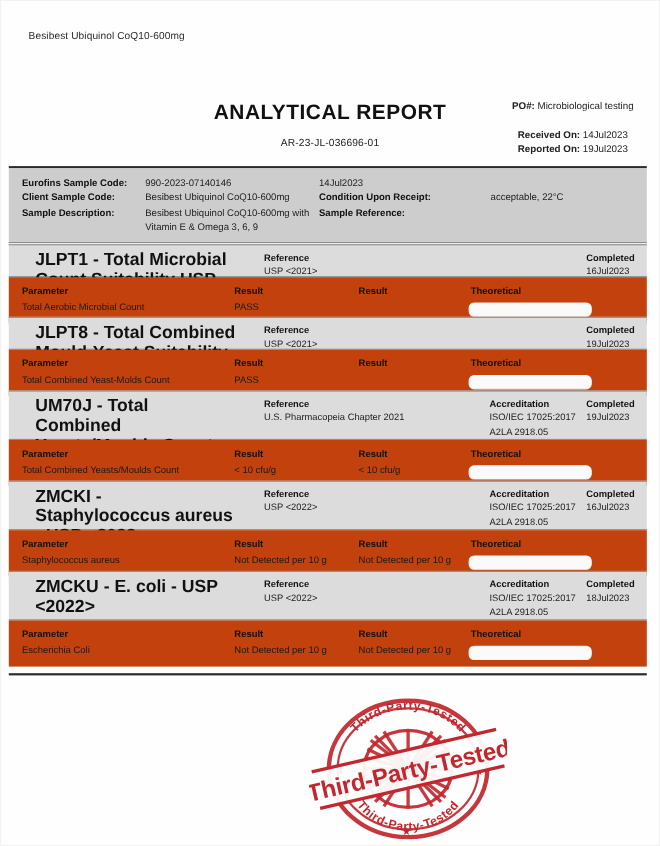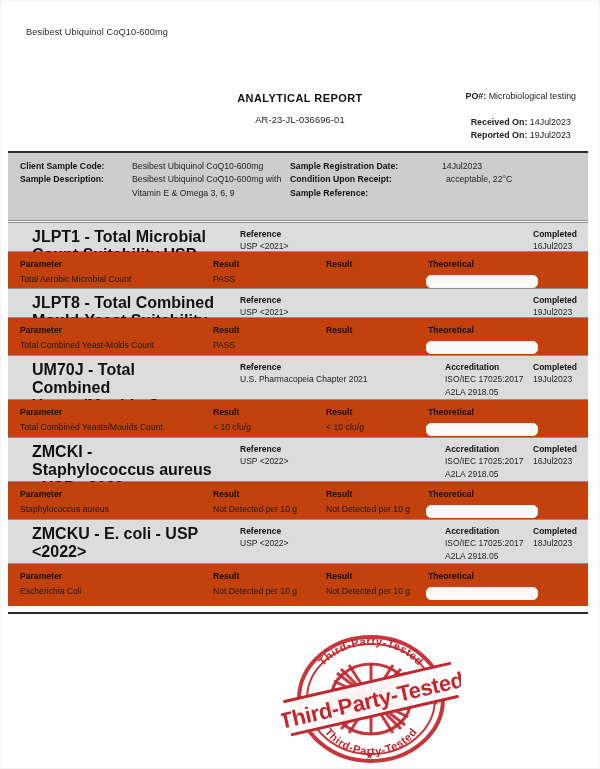--- a/index.html
+++ b/index.html
@@ -34,21 +34,21 @@
   }
 
   .title-block {
     position: absolute;
     left: 0;
     right: 0;
     top: 92px;
     text-align: center;
   }
   .report-title {
-    font-size: 11px;
+    font-size: 19px;
     font-weight: bold;
     letter-spacing: .45px;
     color: #111;
   }
   .report-number {
     font-size: 9.3px;
     margin-top: 11px;
     letter-spacing: .15px;
     color: #222;
   }
@@ -229,31 +229,34 @@
       <span class="lbl">Reported On:</span>
       <span class="val">19Jul2023</span>
     </div>
   </div>
 
   <div class="rule-top"></div>
 
   <div class="sample-block">
     <div class="sample-col-l">
       <div class="sfield">
+        <span class="sk">Eurofins Sample Code:</span>
+        <span class="sv">990-2023-07140146</span>
+      </div>
+      <div class="sfield">
         <span class="sk">Client Sample Code:</span>
         <span class="sv">Besibest Ubiquinol CoQ10-600mg</span>
       </div>
       <div class="sfield">
         <span class="sk">Sample Description:</span>
         <span class="sv">Besibest Ubiquinol CoQ10-600mg with Vitamin E &amp; Omega 3, 6, 9</span>
       </div>
     </div>
     <div class="sample-col-r">
       <div class="sfield">
-        <span class="sk">Sample Registration Date:</span>
         <span class="sv">14Jul2023</span>
       </div>
       <div class="sfield">
         <span class="sk">Condition Upon Receipt:</span>
         <span class="sv" style="padding-left:4px">acceptable, 22°C</span>
       </div>
       <div class="sfield">
         <span class="sk">Sample Reference:</span>
         <span class="sv"></span>
       </div>

